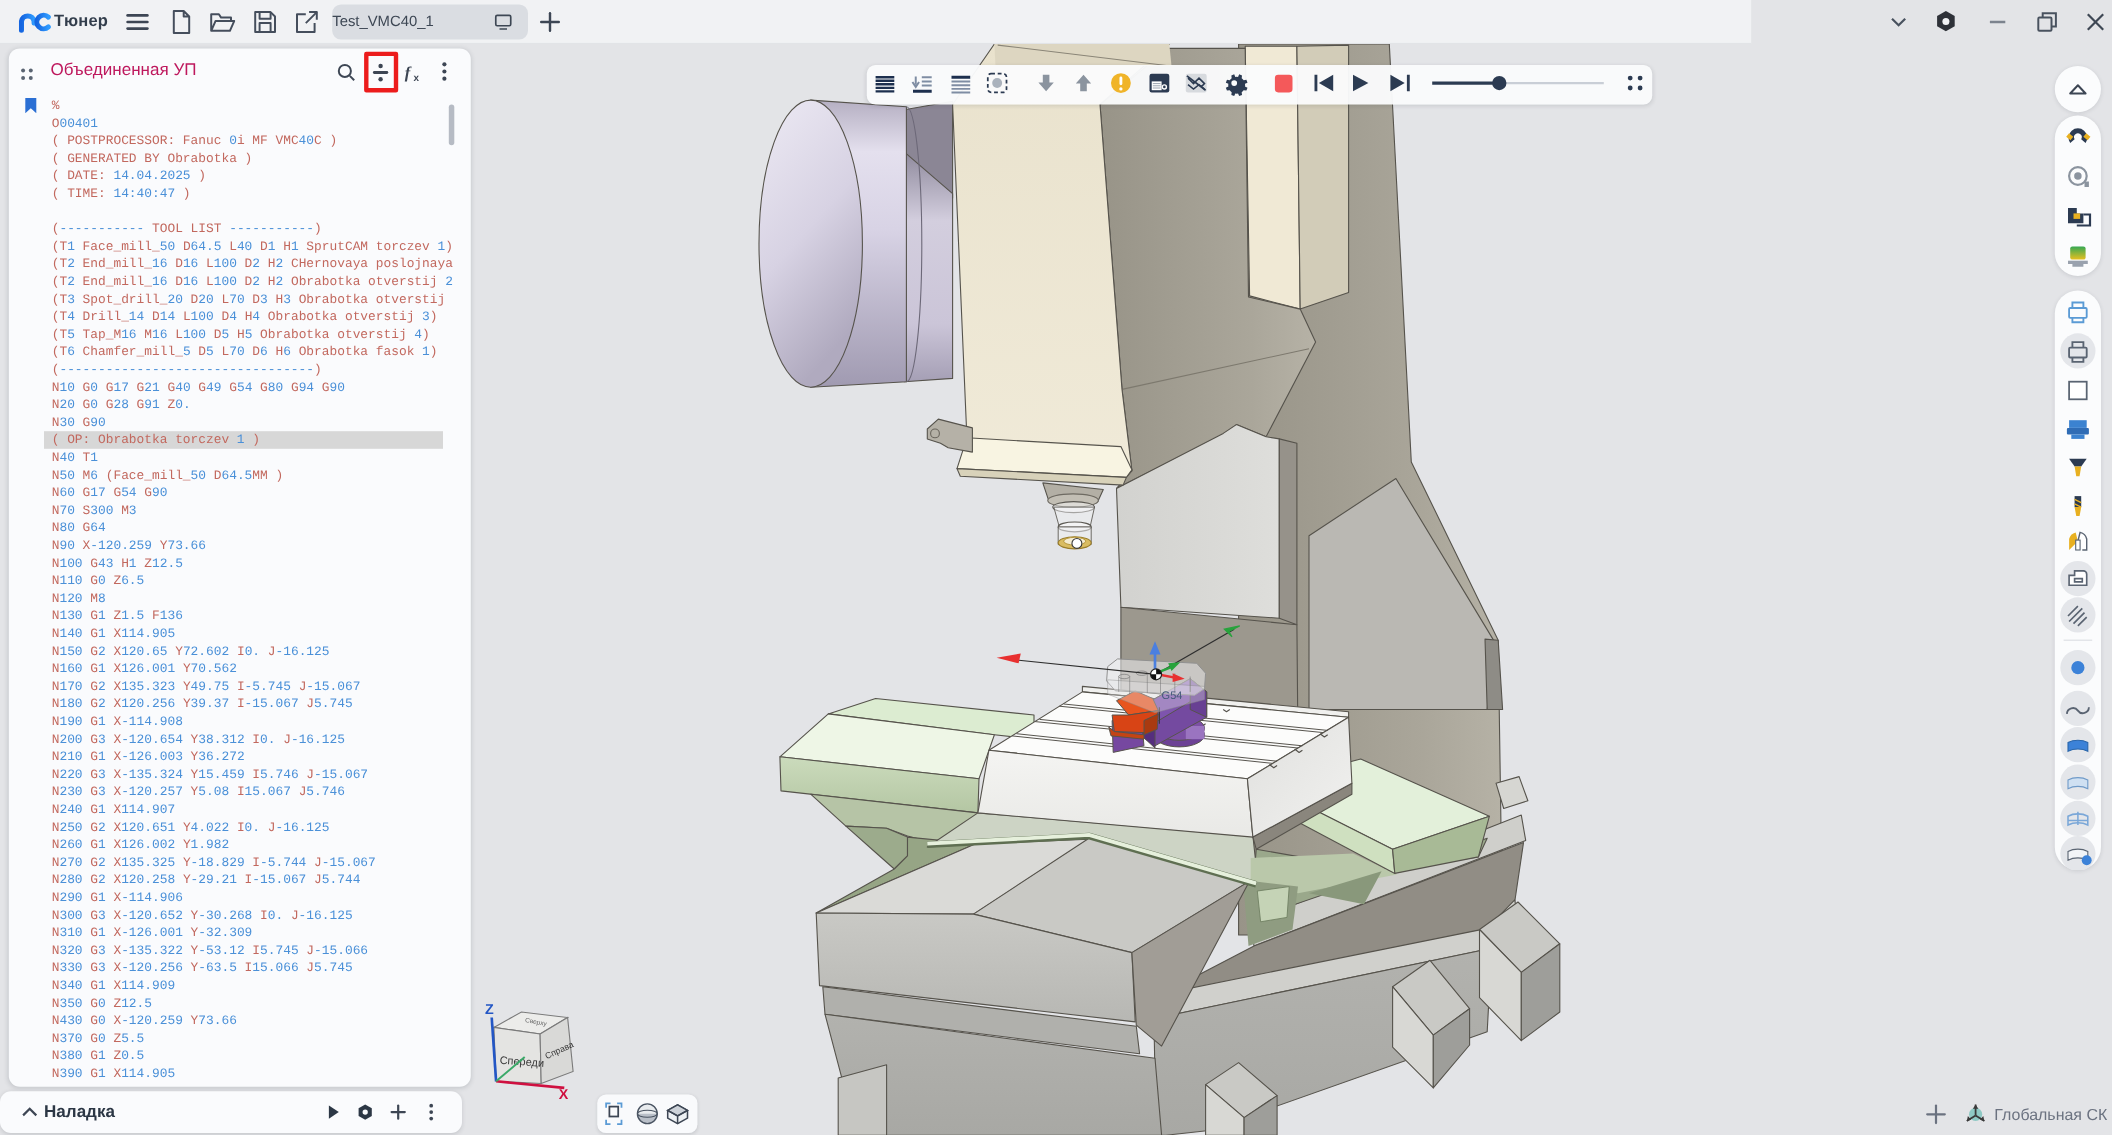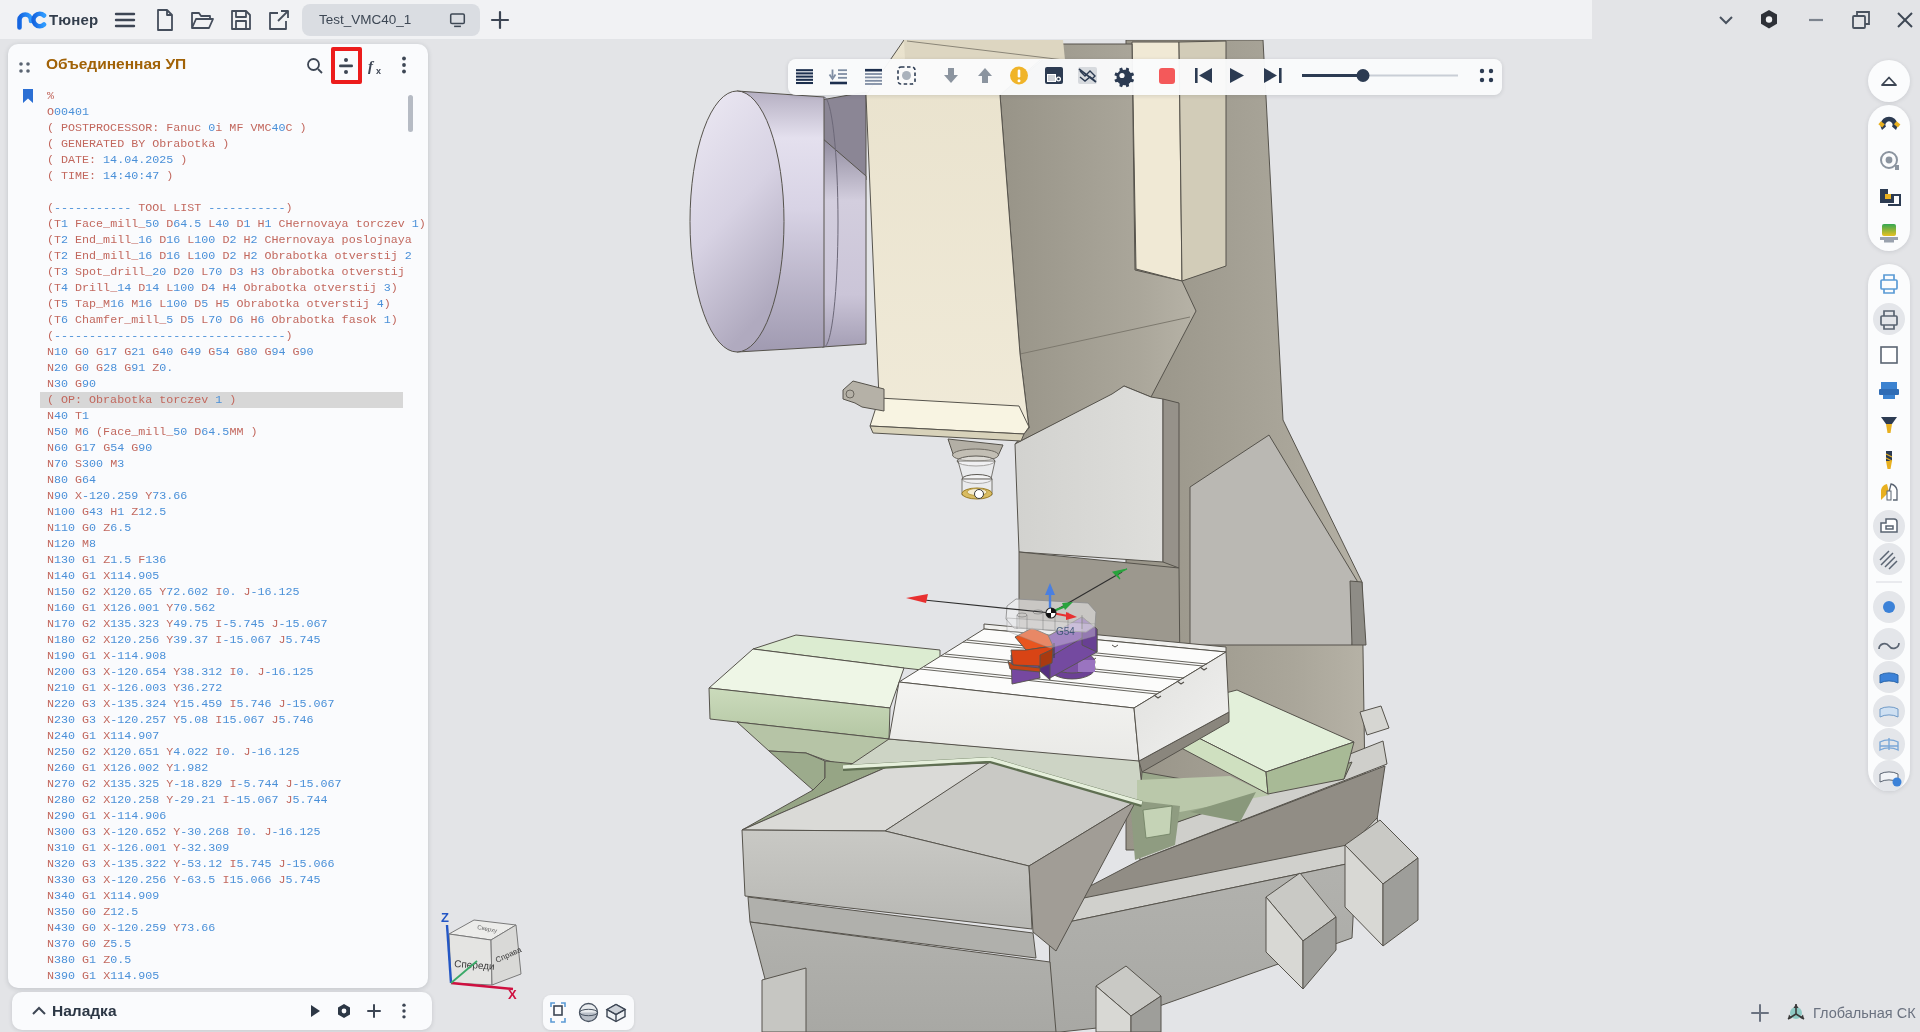--- a/index.html
+++ b/index.html
@@ -2,40 +2,40 @@
 <html><head><meta charset="utf-8"><title>Тюнер</title>
 <style>
 *{margin:0;padding:0;box-sizing:border-box}
 html,body{width:1920px;height:1032px;overflow:hidden;font-family:"Liberation Sans",sans-serif}
 body{background:#e3e4e7}
 #titlebar{position:absolute;left:0;top:0;width:1592px;height:40px;background:#f1f2f4;border-bottom:1px solid #e2e4e7;z-index:50}
 #viewport{position:absolute;left:0;top:40px;width:1920px;height:992px;background:#e3e4e7}
 svg{display:block}
 
 .tb-ico{position:absolute;top:8px;width:24px;height:24px}
-#tabbox{position:absolute;left:302px;top:4px;width:178px;height:32px;background:#dadde2;border-radius:8px;color:#3d4754;font-size:13.5px;line-height:32px;padding-left:17px}
+#tabbox{position:absolute;left:302px;top:4px;width:178px;height:32px;background:#dadde2;border-radius:8px;color:#3d4754;font-size:13.5px;line-height:32px;}
 #tabbox svg{position:absolute;right:14px;top:8px}
 #ttl-logo{position:absolute;left:17px;top:8px}
 #ttl-name{position:absolute;left:49px;top:11px;font-size:15px;font-weight:bold;color:#333e4c;letter-spacing:.2px}
 
 #lpanel{position:absolute;left:8px;top:4px;width:420px;height:944px;background:#fafbfd;border-radius:10px;box-shadow:0 1px 5px rgba(40,50,60,.18);overflow:hidden;z-index:20}
 #lphead{position:absolute;left:0;top:0;width:100%;height:44px}
-#lptitle{position:absolute;left:38px;top:11px;font-size:15.5px;font-weight:bold;color:#a16207}
+#lptitle{position:absolute;left:38px;top:11px;font-size:15.5px;font-weight:normal;color:#be185d}
 #lpdrag{position:absolute;left:10px;top:17px}
 #gbody{position:absolute;left:0;top:44px;width:420px;height:900px;overflow:hidden;font-family:"Liberation Mono",monospace;font-size:11.7px}
 .gl{height:16px;line-height:16px;padding-left:39px;white-space:pre;overflow:hidden}
 .gl i{font-style:normal}
 .gl .r{color:#c2685e}
 .gl .b{color:#4a90d8}
 .gl.hl{background:linear-gradient(to right,rgba(0,0,0,0) 32px,#d7d7d7 32px,#d7d7d7 395px,rgba(0,0,0,0) 395px)}
 #bookmark{position:absolute;left:14px;top:45px;z-index:5}
 #lpscroll{position:absolute;right:15px;top:51px;width:5px;height:37px;background:#b6bbc4;border-radius:3px}
 #redbox{position:absolute;left:323px;top:3px;width:31px;height:37px;border:4px solid #ec1c1c;border-radius:2px;z-index:30}
 
-#naladka{position:absolute;left:12px;top:952px;width:420px;height:38px;background:#fafbfd;border-radius:10px;box-shadow:0 1px 4px rgba(40,50,60,.15);z-index:20}
+#naladka{position:absolute;left:0;top:952px;width:420px;height:38px;background:#fafbfd;border-radius:10px;box-shadow:0 1px 4px rgba(40,50,60,.15);z-index:20}
 #naladka .t{position:absolute;left:40px;top:10px;font-size:15.5px;font-weight:bold;color:#2c3745}
 
 #topbar{position:absolute;left:788px;top:19px;width:714px;height:36px;background:rgba(250,251,252,.96);border-radius:8px;box-shadow:0 1px 4px rgba(40,50,60,.14);z-index:10}
 
 .pill{position:absolute;left:1868px;width:42px;background:#fbfcfd;border-radius:21px;box-shadow:0 1px 4px rgba(40,50,60,.13);z-index:10}
 #viewctl{position:absolute;left:543px;top:955px;width:91px;height:35px;background:rgba(250,251,253,.95);border-radius:8px;box-shadow:0 1px 3px rgba(40,50,60,.12);z-index:10}
 #statusr{position:absolute;left:1732px;top:958px;height:30px;z-index:10}
 .ico{position:absolute}
 </style></head>
 <body>
@@ -448,21 +448,21 @@
  </div>
  <div id="gbody">
 <div class="gl"><i class="r">%</i></div>
         <div class="gl"><i class="r">O</i><i class="b">00401</i></div>
         <div class="gl"><i class="r">( POSTPROCESSOR: Fanuc </i><i class="b">0</i><i class="r">i MF VMC</i><i class="b">40</i><i class="r">C )</i></div>
         <div class="gl"><i class="r">( GENERATED BY Obrabotka )</i></div>
         <div class="gl"><i class="r">( DATE: </i><i class="b">14.04.2025 </i><i class="r">)</i></div>
         <div class="gl"><i class="r">( TIME: </i><i class="b">14:40:47 </i><i class="r">)</i></div>
         <div class="gl">&nbsp;</div>
         <div class="gl"><i class="r">(</i><i class="b">----------- </i><i class="r">TOOL LIST </i><i class="b">-----------</i><i class="r">)</i></div>
-        <div class="gl"><i class="r">(T</i><i class="b">1 </i><i class="r">Face_mill_</i><i class="b">50 </i><i class="r">D</i><i class="b">64.5 </i><i class="r">L</i><i class="b">40 </i><i class="r">D</i><i class="b">1 </i><i class="r">H</i><i class="b">1 </i><i class="r">CHernovaya torczev </i><i class="b">1</i><i class="r">)</i></div>
+        <div class="gl"><i class="r">(T</i><i class="b">1 </i><i class="r">Face_mill_</i><i class="b">50 </i><i class="r">D</i><i class="b">64.5 </i><i class="r">L</i><i class="b">40 </i><i class="r">D</i><i class="b">1 </i><i class="r">H</i><i class="b">1 </i><i class="r">SprutCAM torczev </i><i class="b">1</i><i class="r">)</i></div>
         <div class="gl"><i class="r">(T</i><i class="b">2 </i><i class="r">End_mill_</i><i class="b">16 </i><i class="r">D</i><i class="b">16 </i><i class="r">L</i><i class="b">100 </i><i class="r">D</i><i class="b">2 </i><i class="r">H</i><i class="b">2 </i><i class="r">CHernovaya poslojnaya</i></div>
         <div class="gl"><i class="r">(T</i><i class="b">2 </i><i class="r">End_mill_</i><i class="b">16 </i><i class="r">D</i><i class="b">16 </i><i class="r">L</i><i class="b">100 </i><i class="r">D</i><i class="b">2 </i><i class="r">H</i><i class="b">2 </i><i class="r">Obrabotka otverstij </i><i class="b">2</i></div>
         <div class="gl"><i class="r">(T</i><i class="b">3 </i><i class="r">Spot_drill_</i><i class="b">20 </i><i class="r">D</i><i class="b">20 </i><i class="r">L</i><i class="b">70 </i><i class="r">D</i><i class="b">3 </i><i class="r">H</i><i class="b">3 </i><i class="r">Obrabotka otverstij</i></div>
         <div class="gl"><i class="r">(T</i><i class="b">4 </i><i class="r">Drill_</i><i class="b">14 </i><i class="r">D</i><i class="b">14 </i><i class="r">L</i><i class="b">100 </i><i class="r">D</i><i class="b">4 </i><i class="r">H</i><i class="b">4 </i><i class="r">Obrabotka otverstij </i><i class="b">3</i><i class="r">)</i></div>
         <div class="gl"><i class="r">(T</i><i class="b">5 </i><i class="r">Tap_M</i><i class="b">16 </i><i class="r">M</i><i class="b">16 </i><i class="r">L</i><i class="b">100 </i><i class="r">D</i><i class="b">5 </i><i class="r">H</i><i class="b">5 </i><i class="r">Obrabotka otverstij </i><i class="b">4</i><i class="r">)</i></div>
         <div class="gl"><i class="r">(T</i><i class="b">6 </i><i class="r">Chamfer_mill_</i><i class="b">5 </i><i class="r">D</i><i class="b">5 </i><i class="r">L</i><i class="b">70 </i><i class="r">D</i><i class="b">6 </i><i class="r">H</i><i class="b">6 </i><i class="r">Obrabotka fasok </i><i class="b">1</i><i class="r">)</i></div>
         <div class="gl"><i class="r">(</i><i class="b">---------------------------------</i><i class="r">)</i></div>
         <div class="gl"><i class="r">N</i><i class="b">10 </i><i class="r">G</i><i class="b">0 </i><i class="r">G</i><i class="b">17 </i><i class="r">G</i><i class="b">21 </i><i class="r">G</i><i class="b">40 </i><i class="r">G</i><i class="b">49 </i><i class="r">G</i><i class="b">54 </i><i class="r">G</i><i class="b">80 </i><i class="r">G</i><i class="b">94 </i><i class="r">G</i><i class="b">90</i></div>
         <div class="gl"><i class="r">N</i><i class="b">20 </i><i class="r">G</i><i class="b">0 </i><i class="r">G</i><i class="b">28 </i><i class="r">G</i><i class="b">91 </i><i class="r">Z</i><i class="b">0.</i></div>
         <div class="gl"><i class="r">N</i><i class="b">30 </i><i class="r">G</i><i class="b">90</i></div>

